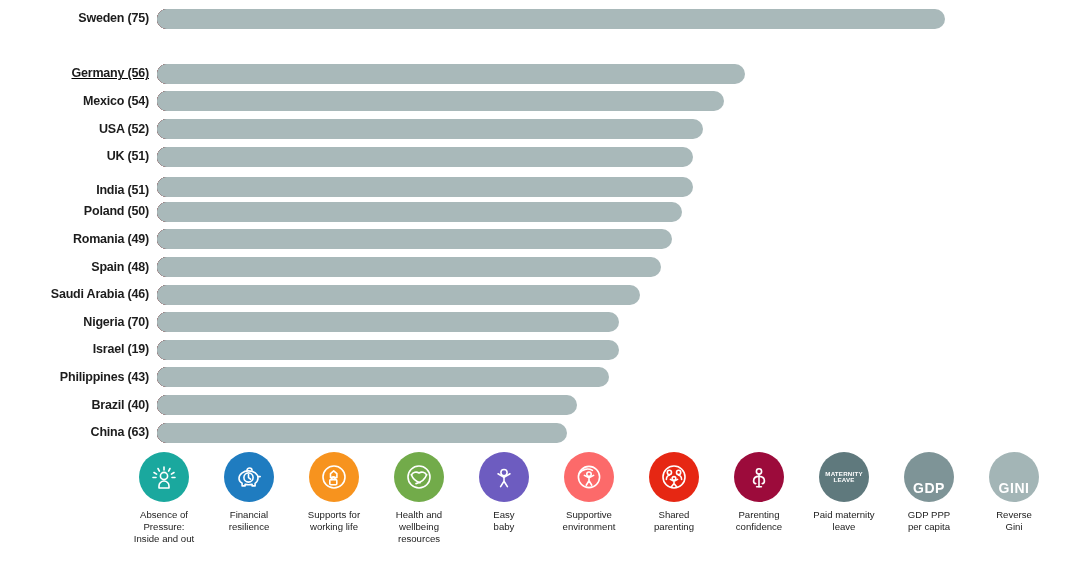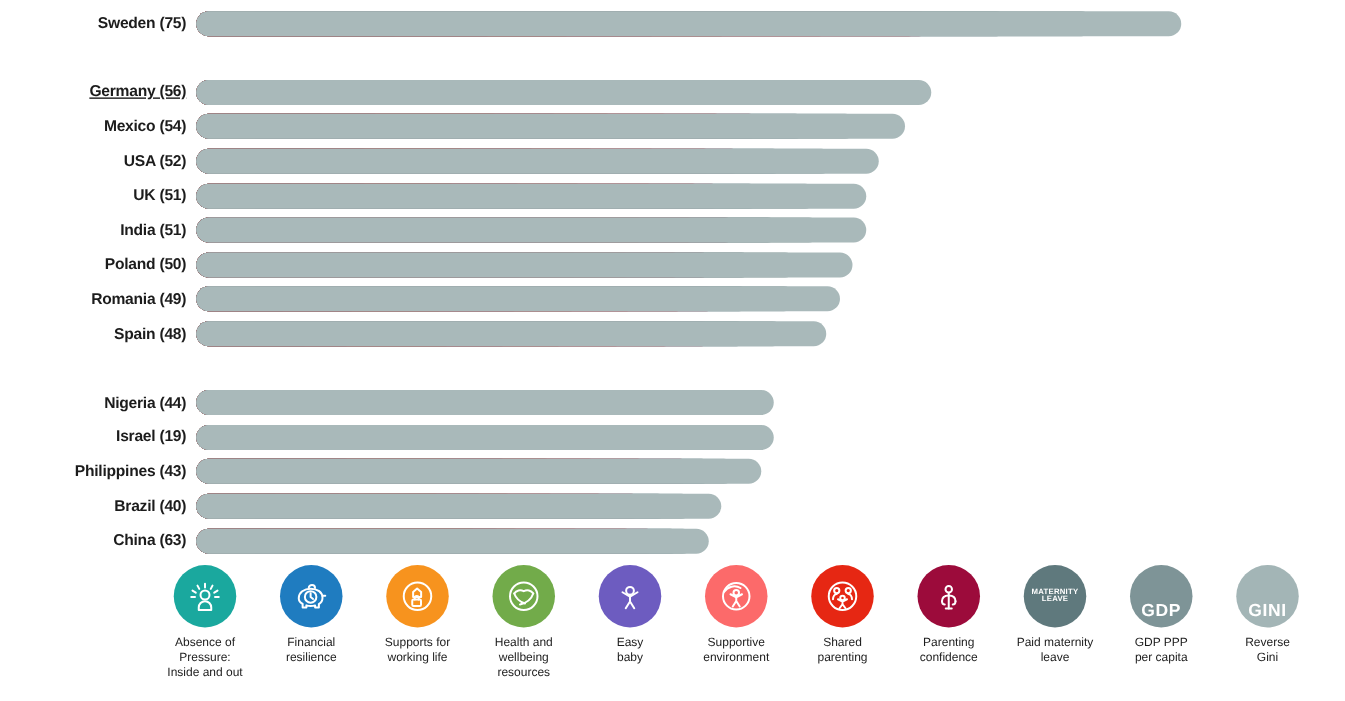--- a/index.html
+++ b/index.html
@@ -186,21 +186,21 @@
           <div class="seg" style="left: 0px; width: 422.1px; background: rgb(156, 11, 59); z-index: 8;"></div>
           <div class="seg" style="left: 0px; width: 407.4px; background: rgb(230, 39, 19); z-index: 7;"></div>
           <div class="seg" style="left: 0px; width: 370.65px; background: rgb(252, 90, 90); z-index: 6;"></div>
           <div class="seg" style="left: 0px; width: 313.95px; background: rgb(114, 171, 74); z-index: 5;"></div>
           <div class="seg" style="left: 0px; width: 265.65px; background: rgb(109, 92, 192); z-index: 4;"></div>
           <div class="seg" style="left: 0px; width: 213.15px; background: rgb(247, 147, 30); z-index: 3;"></div>
           <div class="seg" style="left: 0px; width: 142.8px; background: rgb(13, 125, 200); z-index: 2;"></div>
           <div class="seg" style="left: 0px; width: 85.05px; background: rgb(0, 174, 172); z-index: 1;"></div>
         </div>
       </div>
-      <div class="bar-row" style="top: 171.6px;">
+      <div class="bar-row" style="top: 171.6px; align-items: flex-end;">
         <div class="row-label">India (51)</div>
         <div class="bar-track" style="width: 535.5px;">
           <div class="seg" style="left: 0px; width: 535.5px; background: rgb(169, 185, 186); z-index: 11;"></div>
           <div class="seg" style="left: 0px; width: 499.8px; background: rgb(141, 159, 160); z-index: 10;"></div>
           <div class="seg" style="left: 0px; width: 467.25px; background: rgb(110, 128, 130); z-index: 9;"></div>
           <div class="seg" style="left: 0px; width: 432.6px; background: rgb(156, 11, 59); z-index: 8;"></div>
           <div class="seg" style="left: 0px; width: 403.2px; background: rgb(230, 39, 19); z-index: 7;"></div>
           <div class="seg" style="left: 0px; width: 362.25px; background: rgb(252, 90, 90); z-index: 6;"></div>
           <div class="seg" style="left: 0px; width: 327.6px; background: rgb(114, 171, 74); z-index: 5;"></div>
           <div class="seg" style="left: 0px; width: 282.45px; background: rgb(109, 92, 192); z-index: 4;"></div>
@@ -250,22 +250,38 @@
           <div class="seg" style="left: 0px; width: 413.7px; background: rgb(156, 11, 59); z-index: 8;"></div>
           <div class="seg" style="left: 0px; width: 384.3px; background: rgb(230, 39, 19); z-index: 7;"></div>
           <div class="seg" style="left: 0px; width: 345.45px; background: rgb(252, 90, 90); z-index: 6;"></div>
           <div class="seg" style="left: 0px; width: 299.25px; background: rgb(114, 171, 74); z-index: 5;"></div>
           <div class="seg" style="left: 0px; width: 254.1px; background: rgb(109, 92, 192); z-index: 4;"></div>
           <div class="seg" style="left: 0px; width: 208.95px; background: rgb(247, 147, 30); z-index: 3;"></div>
           <div class="seg" style="left: 0px; width: 129.15px; background: rgb(13, 125, 200); z-index: 2;"></div>
           <div class="seg" style="left: 0px; width: 94.5px; background: rgb(0, 174, 172); z-index: 1;"></div>
         </div>
       </div>
+      <div class="bar-row" style="top: 282px;">
+        <div class="row-label">Saudi Arabia (46)</div>
+        <div class="bar-track" style="width: 483px;">
+          <div class="seg" style="left: 0px; width: 483px; background: rgb(169, 185, 186); z-index: 11;"></div>
+          <div class="seg" style="left: 0px; width: 469.35px; background: rgb(141, 159, 160); z-index: 10;"></div>
+          <div class="seg" style="left: 0px; width: 449.4px; background: rgb(110, 128, 130); z-index: 9;"></div>
+          <div class="seg" style="left: 0px; width: 420px; background: rgb(156, 11, 59); z-index: 8;"></div>
+          <div class="seg" style="left: 0px; width: 389.55px; background: rgb(230, 39, 19); z-index: 7;"></div>
+          <div class="seg" style="left: 0px; width: 372.75px; background: rgb(252, 90, 90); z-index: 6;"></div>
+          <div class="seg" style="left: 0px; width: 316.05px; background: rgb(114, 171, 74); z-index: 5;"></div>
+          <div class="seg" style="left: 0px; width: 274.05px; background: rgb(109, 92, 192); z-index: 4;"></div>
+          <div class="seg" style="left: 0px; width: 233.1px; background: rgb(247, 147, 30); z-index: 3;"></div>
+          <div class="seg" style="left: 0px; width: 115.5px; background: rgb(13, 125, 200); z-index: 2;"></div>
+          <div class="seg" style="left: 0px; width: 71.4px; background: rgb(0, 174, 172); z-index: 1;"></div>
+        </div>
+      </div>
       <div class="bar-row" style="top: 309.6px;">
-        <div class="row-label">Nigeria (44)</div>
+        <div class="row-label">Nigeria (70)</div>
         <div class="bar-track" style="width: 462px;">
           <div class="seg" style="left: 0px; width: 462px; background: rgb(169, 185, 186); z-index: 11;"></div>
           <div class="seg" style="left: 0px; width: 447.3px; background: rgb(141, 159, 160); z-index: 10;"></div>
           <div class="seg" style="left: 0px; width: 429.45px; background: rgb(110, 128, 130); z-index: 9;"></div>
           <div class="seg" style="left: 0px; width: 408.45px; background: rgb(156, 11, 59); z-index: 8;"></div>
           <div class="seg" style="left: 0px; width: 380.1px; background: rgb(230, 39, 19); z-index: 7;"></div>
           <div class="seg" style="left: 0px; width: 344.4px; background: rgb(252, 90, 90); z-index: 6;"></div>
           <div class="seg" style="left: 0px; width: 297.15px; background: rgb(114, 171, 74); z-index: 5;"></div>
           <div class="seg" style="left: 0px; width: 255.15px; background: rgb(109, 92, 192); z-index: 4;"></div>
           <div class="seg" style="left: 0px; width: 212.1px; background: rgb(247, 147, 30); z-index: 3;"></div>

